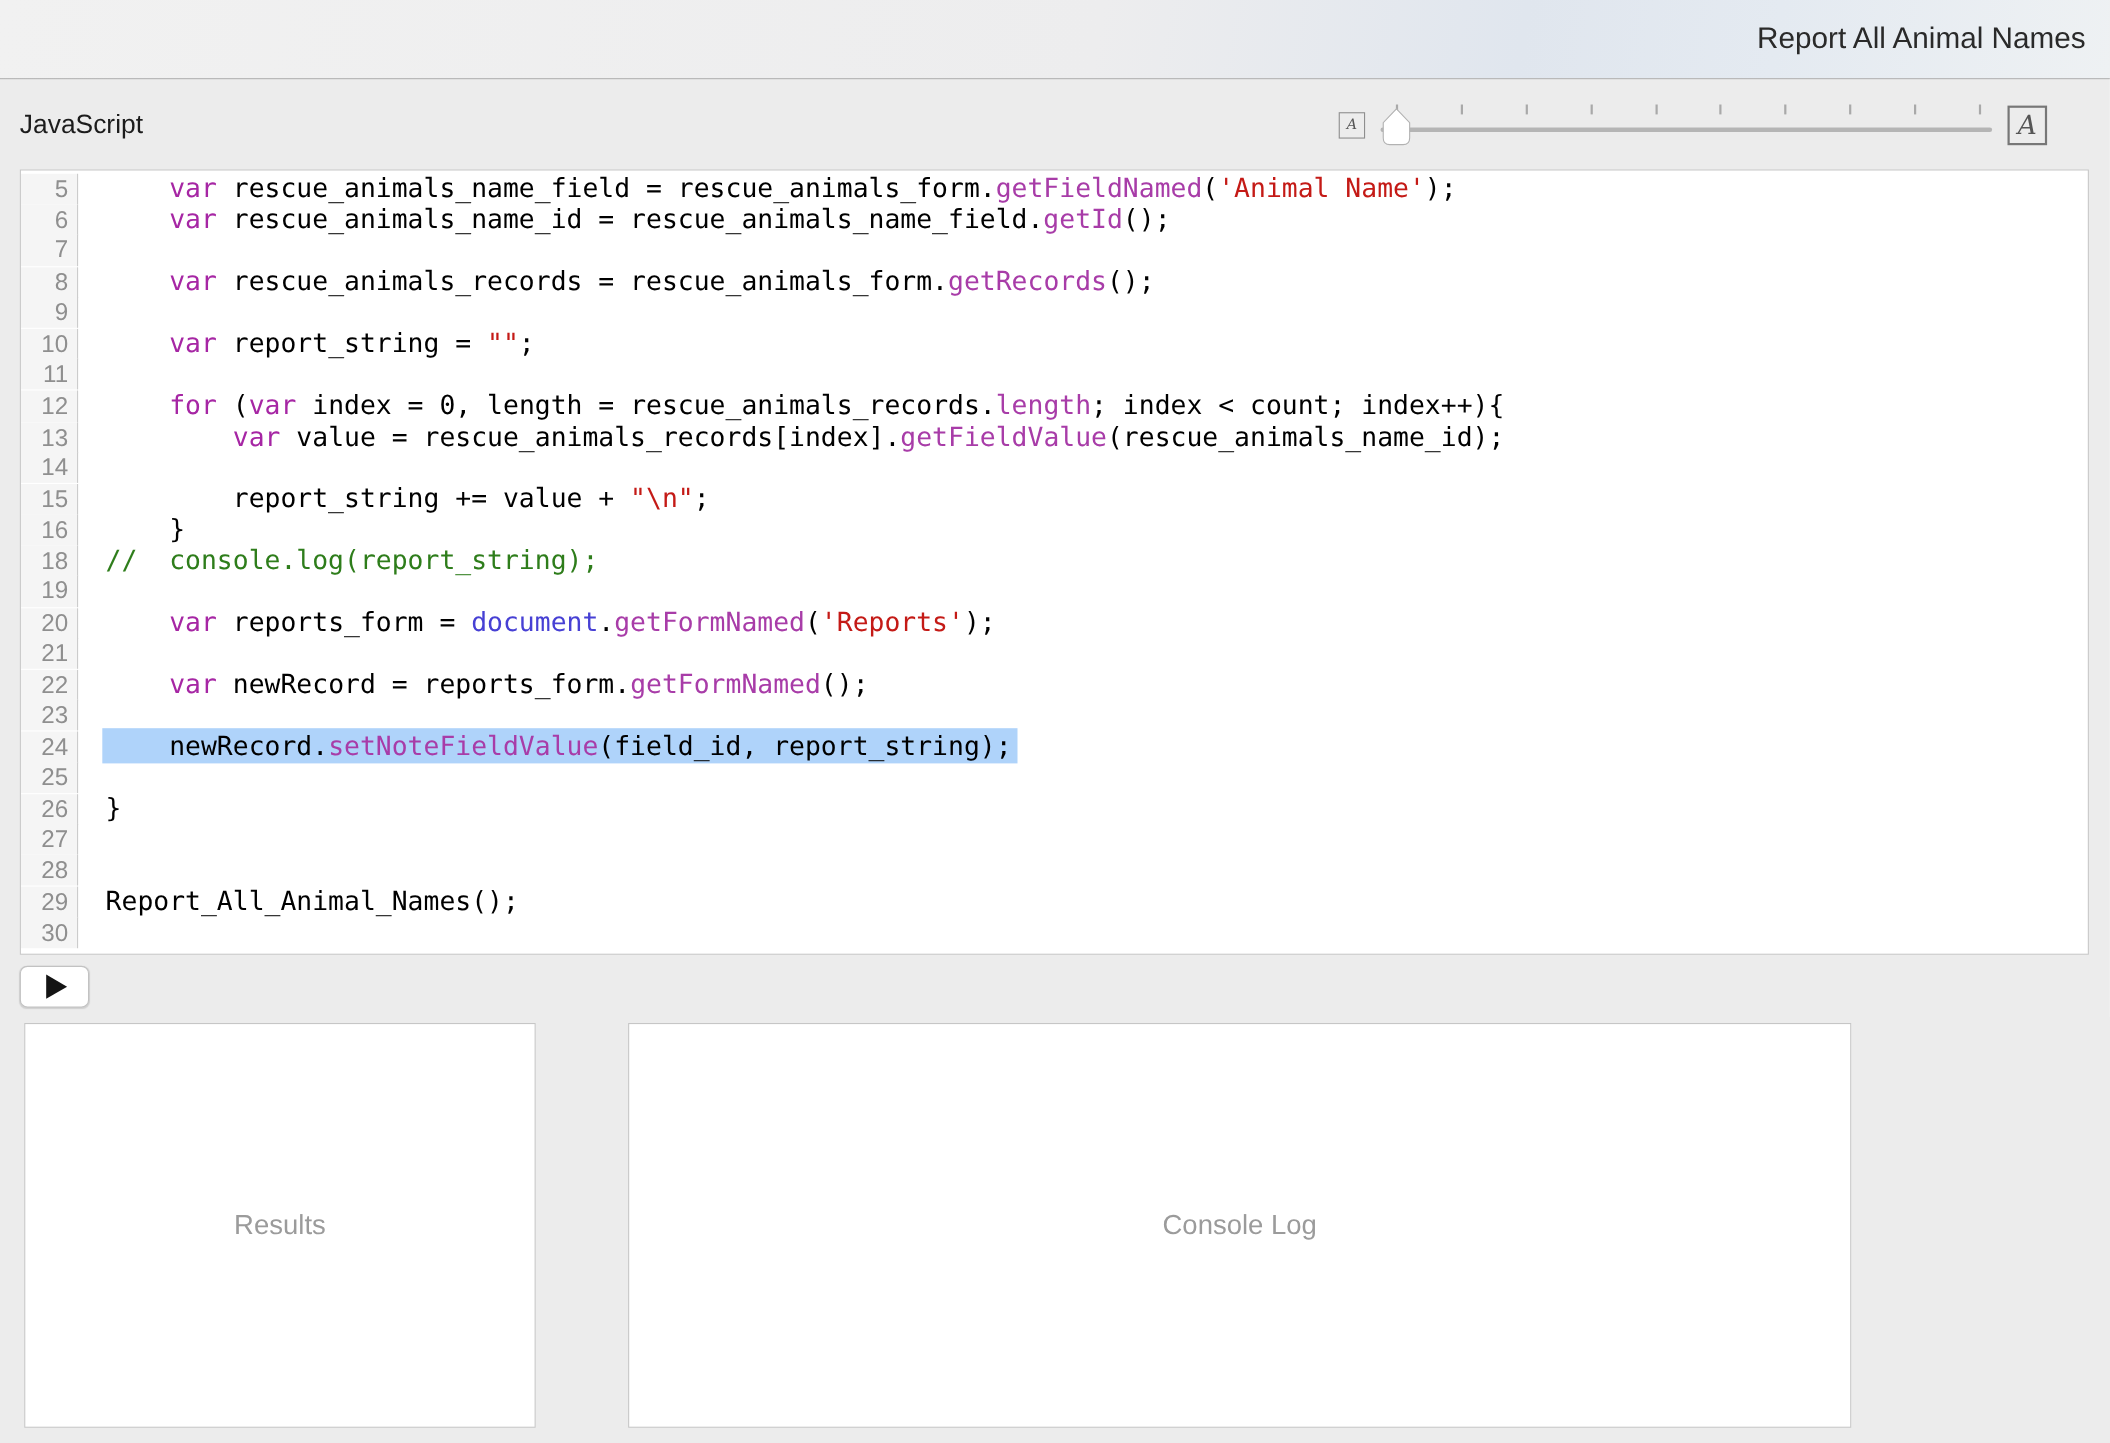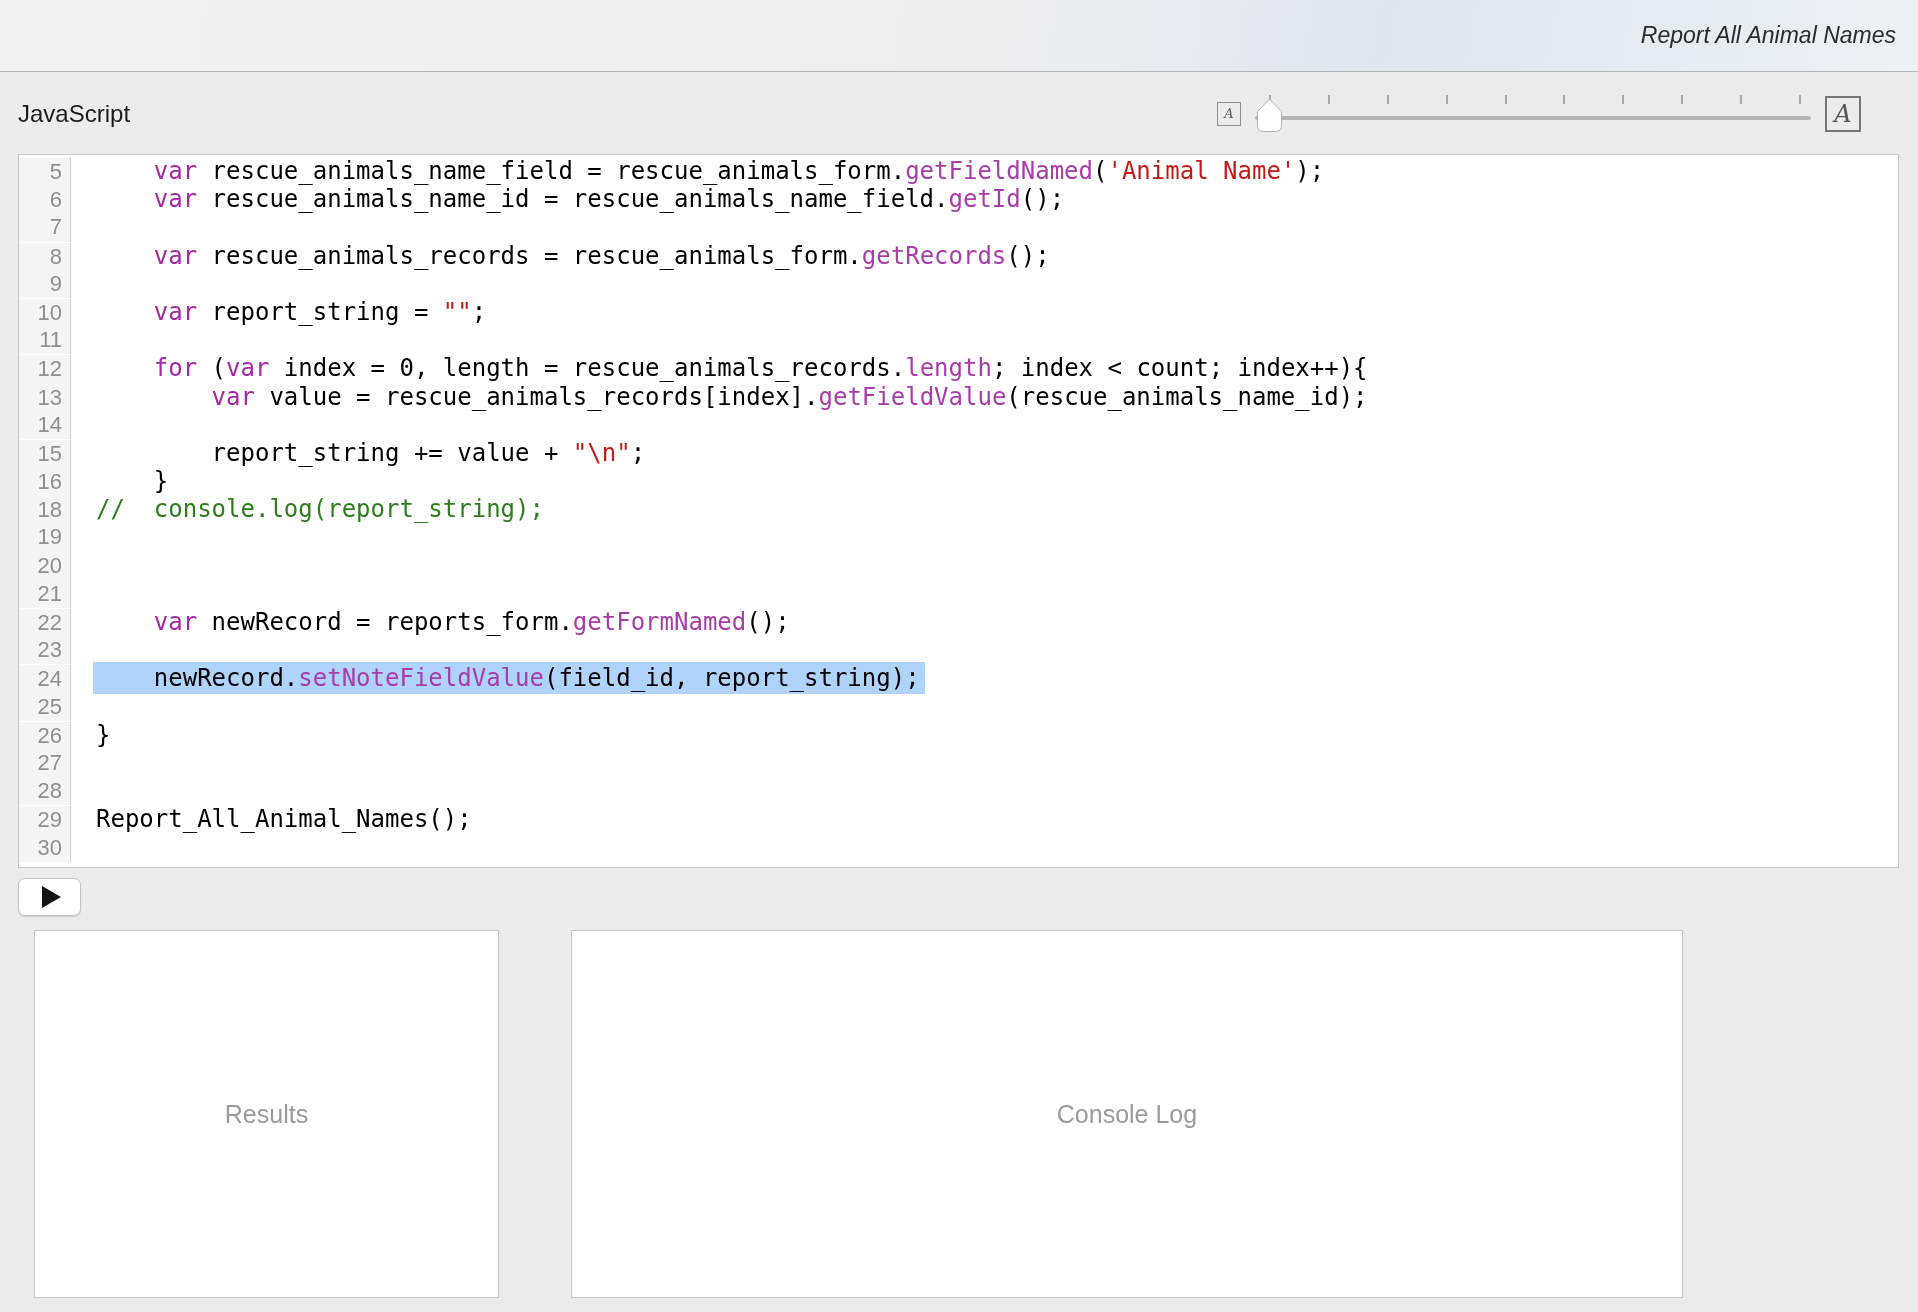--- a/index.html
+++ b/index.html
@@ -14,21 +14,21 @@
 
   
   .header {
     position: absolute; left: 0; top: 0; width: 1918px; height: 72px;
     background: linear-gradient(100deg, #f1f1f1 0%, #ededee 52%, #e0e6ee 72%, #e4eaf1 84%, #eef1f3 100%);
     border-bottom: 1px solid #b4b4b4;
   }
   .title {
     position: absolute; right: 22px; top: 0; height: 70px;
     display: flex; align-items: center;
-    font-size: 23px; color: #2a2a2a; font-style: italic;
+    font-size: 27px; color: #2a2a2a;
   }
 
   
   .toolbar {
     position: absolute; left: 0; top: 73px; width: 1877px; height: 81px;
     display: flex; align-items: center; justify-content: space-between;
     padding: 0 16px 0 18px;
   }
   .lang { font-size: 24px; color: #1c1c1c; }
   .font-slider { display: flex; align-items: center; gap: 12px; }
@@ -90,21 +90,21 @@
     border-top: 11px solid transparent;
     border-bottom: 11px solid transparent;
   }
 
   
   .panel {
     position: absolute; top: 930px; height: 368px;
     background: #ffffff; border: 1px solid #c6c6c6;
     display: flex; align-items: center; justify-content: center;
   }
-  .panel-left  { left: 34px;  width: 465px; }
+  .panel-left  { left: 22px;  width: 465px; }
   .panel-right { left: 571px; width: 1112px; }
   .ph { color: var(--panel_label); font-size: 25px; }
 </style>
 </head>
 <body>
 
 <div class="app">
 
   <div class="header">
     <div class="title">Report All Animal Names</div>
@@ -192,20 +192,21 @@
         <div class="line">
           <span class="ln">18</span>
           <span class="code"><span class="tk-c">//  console.log(report_string);</span></span>
         </div>
         <div class="line">
           <span class="ln">19</span>
           <span class="code"></span>
         </div>
         <div class="line">
           <span class="ln">20</span>
+          <span class="code"><span class="tk-p">    </span><span class="tk-k">var</span><span class="tk-p"> reports_form = </span><span class="tk-b">document</span><span class="tk-p">.</span><span class="tk-m">getFormNamed</span><span class="tk-p">(</span><span class="tk-s">'Reports'</span><span class="tk-p">);</span></span>
         </div>
         <div class="line">
           <span class="ln">21</span>
           <span class="code"></span>
         </div>
         <div class="line">
           <span class="ln">22</span>
           <span class="code"><span class="tk-p">    </span><span class="tk-k">var</span><span class="tk-p"> newRecord = reports_form.</span><span class="tk-m">getFormNamed</span><span class="tk-p">();</span></span>
         </div>
         <div class="line">

